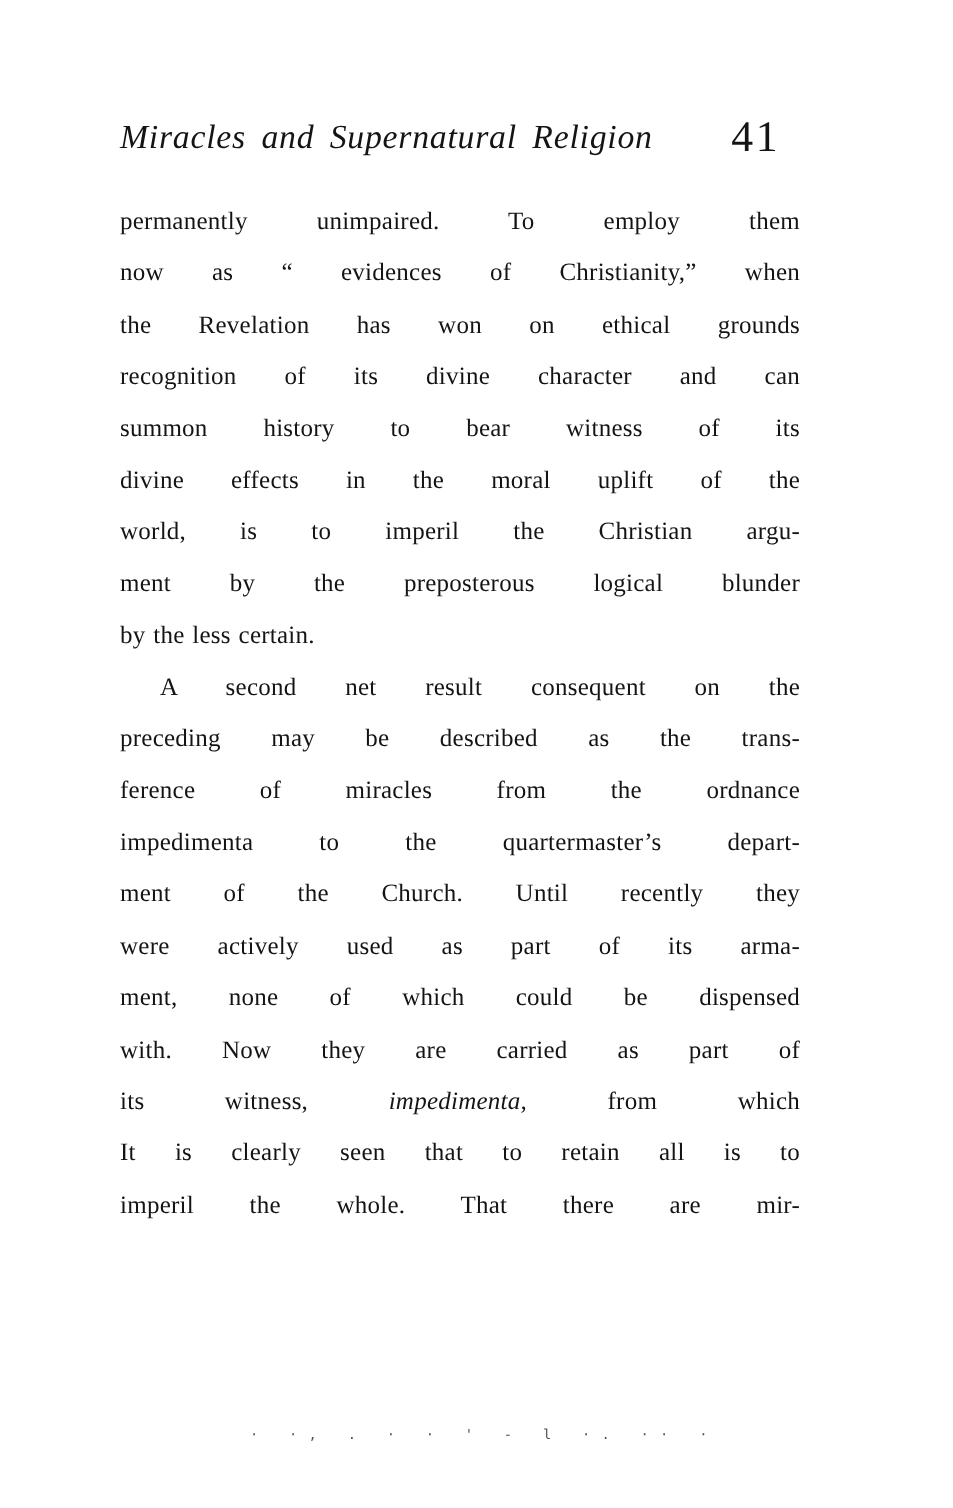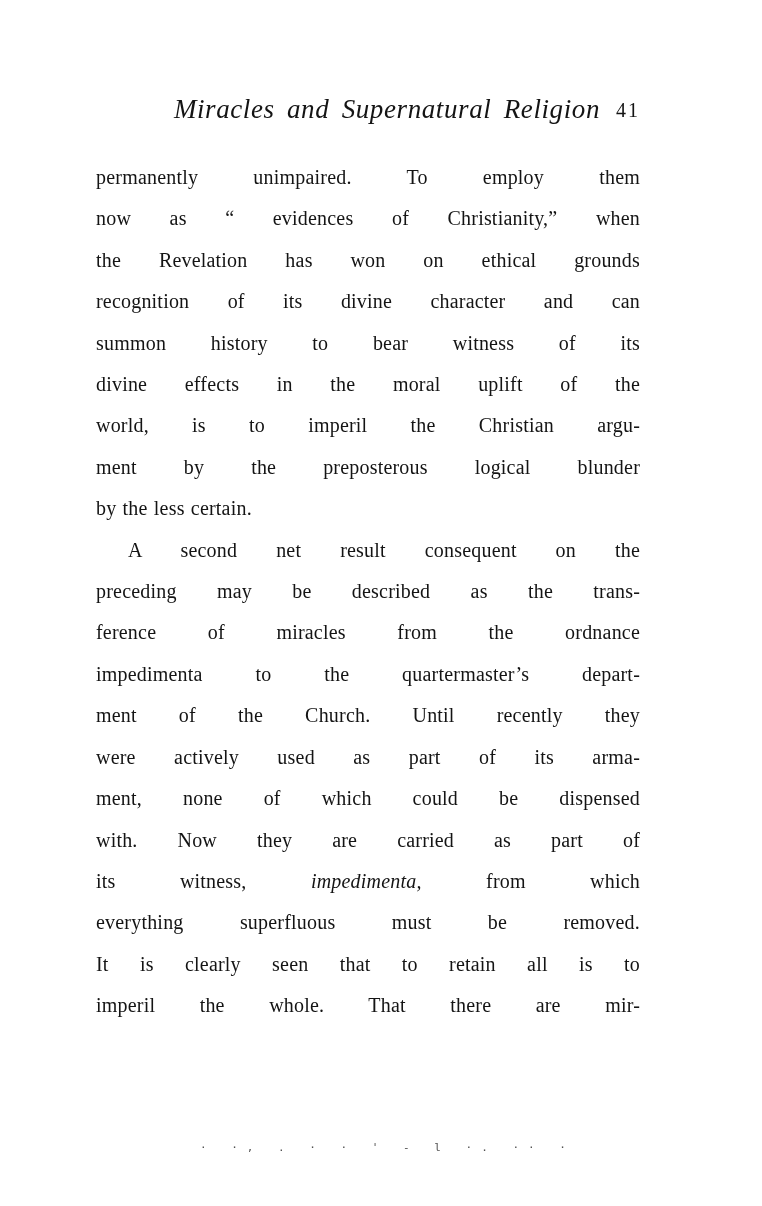--- a/index.html
+++ b/index.html
@@ -19,32 +19,32 @@
   .running-header {
     position: absolute;
     left: 96px;
     top: 92px;
     width: 544px;
     height: 36px;
     line-height: 34px;
   }
   .running-header .title {
     display: block;
-    text-align: right;
+    text-align: left;
     font-style: italic;
     font-size: 27px;
     letter-spacing: 0.6px;
     word-spacing: 5px;
     padding-right: 40px; 
   }
   .running-header .pagenum {
     position: absolute;
-    right: 0;
+    right: 16px;
     top: 1px;
-    font-size: 20px;
+    font-size: 35px;
     letter-spacing: 2px;
   }
   .page-body {
     position: absolute;
     left: 96px;
     top: 157px;
     width: 544px;
     font-size: 20px;
     line-height: 41.4px;
     letter-spacing: 0.2px;
@@ -108,21 +108,20 @@
       <div class="paragraph">
         <div class="line just indent"><span>A second net result consequent on the</span></div>
         <div class="line just"><span>preceding may be described as the trans-</span></div>
         <div class="line just"><span>ference of miracles from the ordnance</span></div>
         <div class="line just"><span>impedimenta to the quartermaster’s depart-</span></div>
         <div class="line just"><span>ment of the Church.  Until recently they</span></div>
         <div class="line just"><span>were actively used as part of its arma-</span></div>
         <div class="line just"><span>ment, none of which could be dispensed</span></div>
         <div class="line just"><span>with.  Now they are carried as part of</span></div>
         <div class="line just"><span>its witness, </span><span class="italic">impedimenta,</span><span> from which</span></div>
-        <div class="line just"><span>everything superfluous must be removed.</span></div>
         <div class="line just"><span>It is clearly seen that to retain all is to</span></div>
         <div class="line just"><span>imperil the whole.  That there are mir-</span></div>
       </div>
     </div>
 
   <div class="scan-noise">· ·, . ·   · ' - l ·. ··  ·   ·  ··</div>
 
 </div>
 
 </body></html>

